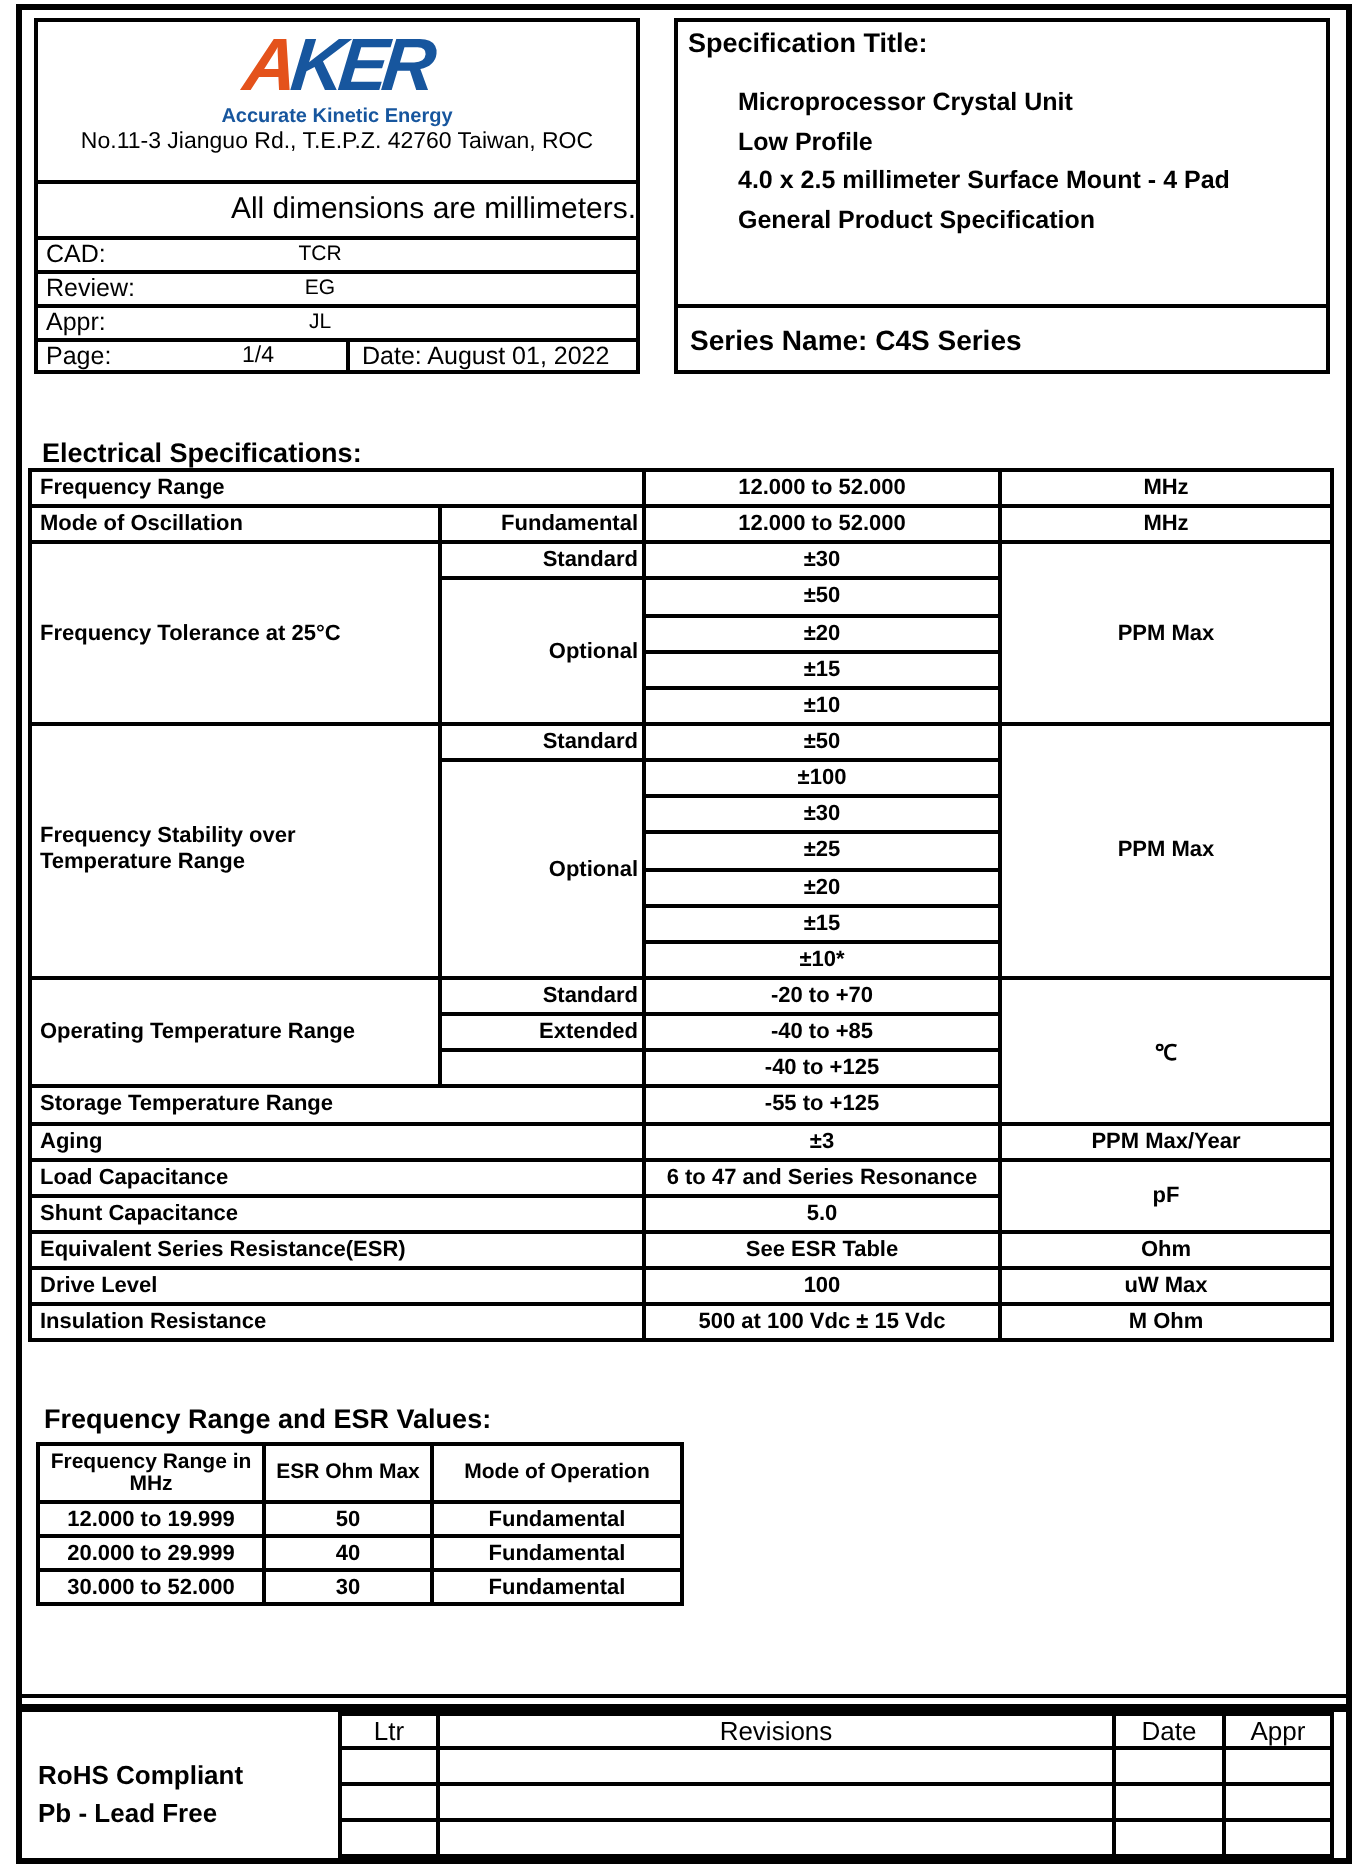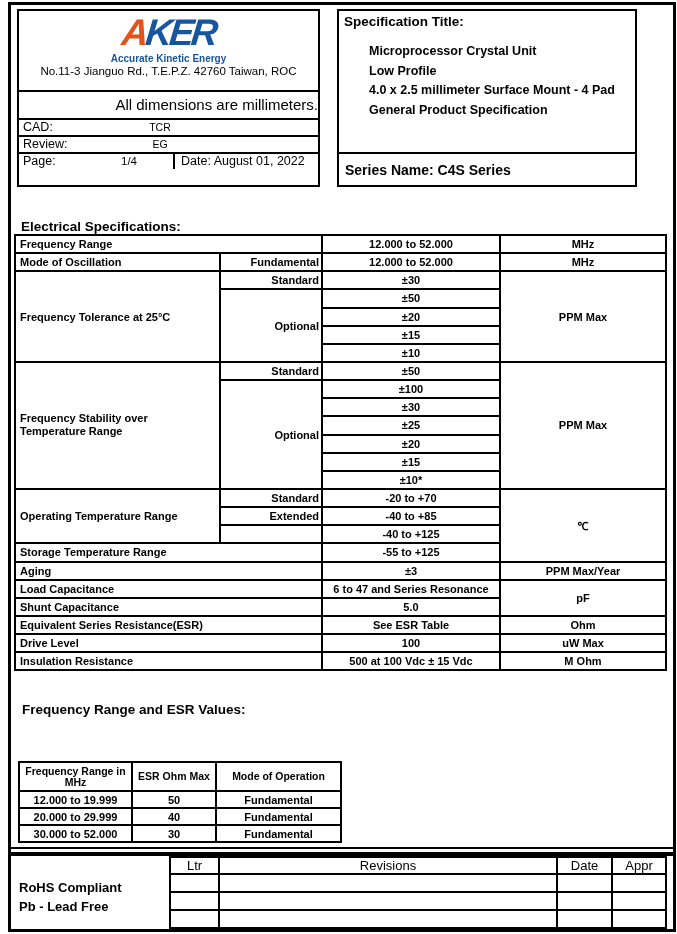--- a/index.html
+++ b/index.html
@@ -36,21 +36,21 @@
     height:15px; border-top:2px solid #000; display:flex; align-items:flex-end;
     font-size:12.5px; line-height:15px;
   }
   .info-label { width:62px; padding-left:4px; flex:none; }
   .info-value { width:150px; text-align:center; font-size:10.5px; flex:none; }
   .page-val   { width:88px; text-align:center; font-size:11.5px; flex:none; }
   .date-cell  { flex:1; border-left:2px solid #000; height:15px; line-height:15px; padding-left:6px; font-size:12.5px; }
 
   
   .right-box {
-    left:326px; top:4px; width:300px; height:178px;
+    left:326px; top:4px; width:328px; height:178px;
     border:2px solid #000; box-sizing:border-box;
   }
   .spec-title-cell { height:143px; border-bottom:2px solid #000; box-sizing:border-box; }
   .spec-title-label { font-weight:bold; font-size:13.5px; padding:3px 0 0 5px; }
   .title-lines { margin:13px 0 0 30px; font-weight:bold; font-size:12.5px; line-height:19.5px; }
   .series-cell { height:31px; display:flex; align-items:center; font-weight:bold; font-size:14px; padding-left:6px; }
 
   
   .sec-heading { font-weight:bold; font-size:13.5px; }
 
@@ -91,20 +91,24 @@
       <div class="address">No.11-3 Jianguo Rd., T.E.P.Z. 42760 Taiwan, ROC</div>
     </div>
     <div class="dims-row">All dimensions are millimeters.</div>
     <div class="info-row">
       <span class="info-label">CAD:</span>
       <span class="info-value">TCR</span>
     </div>
     <div class="info-row">
       <span class="info-label">Review:</span>
       <span class="info-value">EG</span>
+    </div>
+    <div class="info-row">
+      <span class="info-label">Appr:</span>
+      <span class="info-value">JL</span>
     </div>
     <div class="info-row">
       <span class="info-label">Page:</span>
       <span class="page-val">1/4</span>
       <span class="date-cell">Date: August 01, 2022</span>
     </div>
   </div>
 
   <div class="right-box abs">
     <div class="spec-title-cell">
@@ -229,21 +233,21 @@
     <tr>
       <td class="lab" colspan="2">Insulation Resistance</td>
       <td class="val">500 at 100 Vdc ± 15 Vdc</td>
       <td class="unit">M Ohm</td>
     </tr>
   </tbody>
     </table>
 
   <div class="sec-heading abs" style="left:11px; top:697px;">Frequency Range and ESR Values:</div>
 
-  <table class="esr abs" style="left:7px; top:756px;">
+  <table class="esr abs" style="left:7px; top:716px;">
     <colgroup>
         <col style="width:113px">
         <col style="width:84px">
         <col style="width:125px">
       </colgroup>
     <tbody>
         <tr>
       <th>Frequency Range in MHz</th>
       <th>ESR Ohm Max</th>
       <th>Mode of Operation</th>

